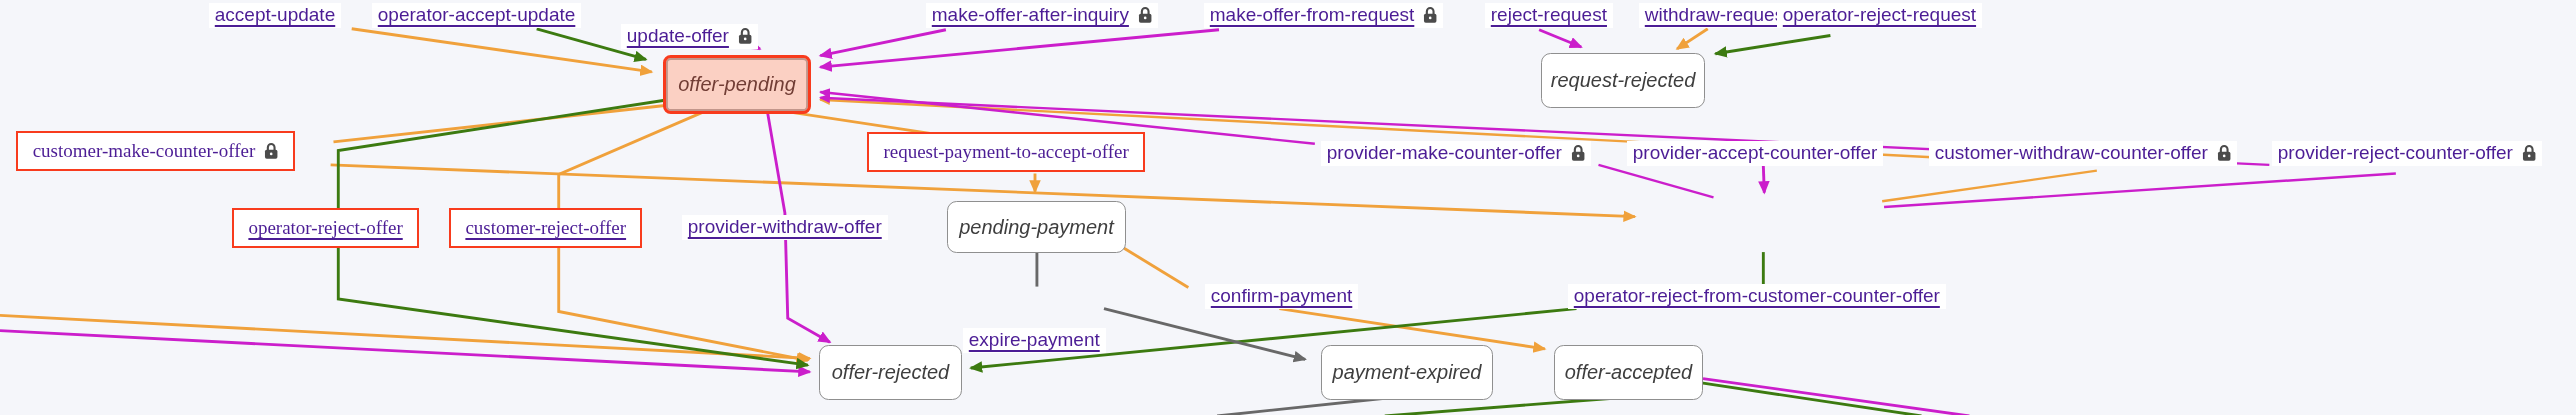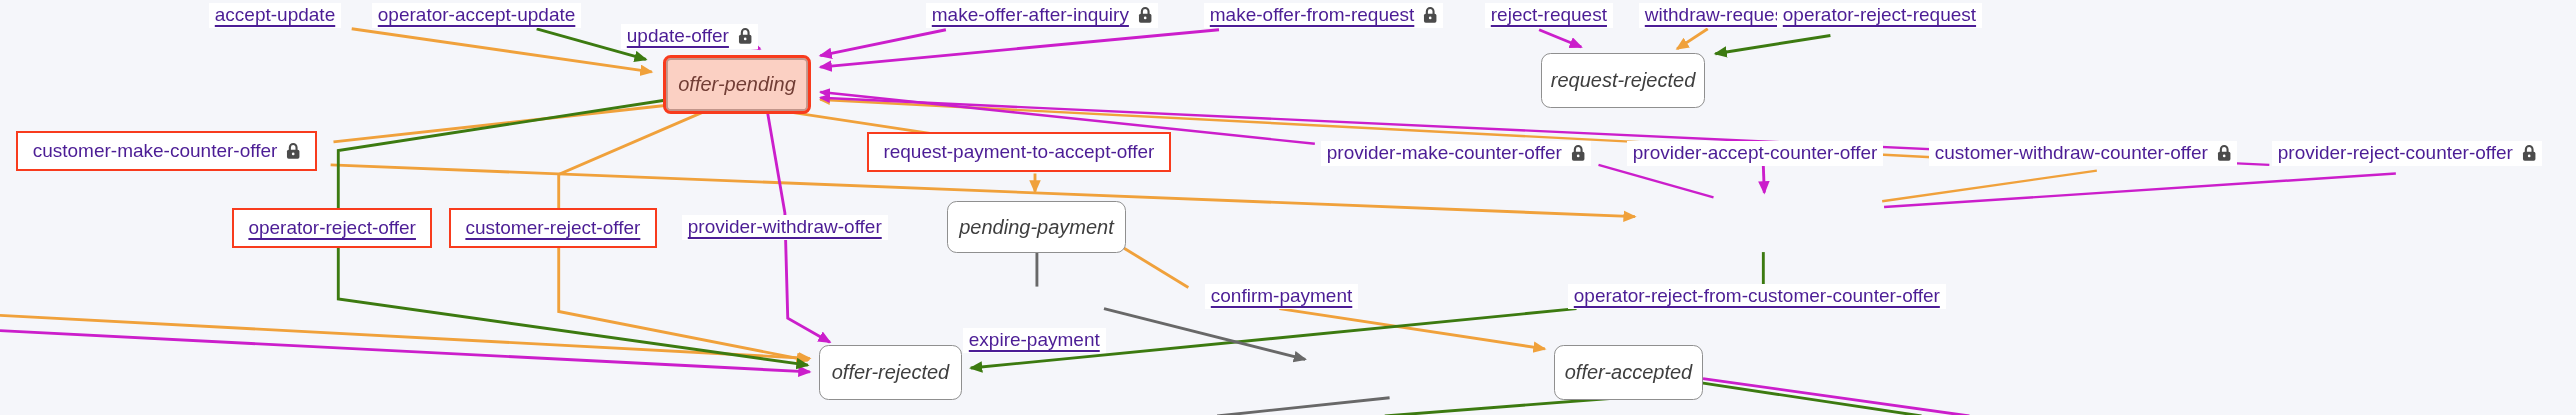--- a/index.html
+++ b/index.html
@@ -10,21 +10,21 @@
   }
   .edges{position:absolute;left:0;top:0;z-index:1;}
   .lbl{
     position:absolute;z-index:2;white-space:nowrap;
     display:flex;align-items:center;gap:8.6px;
     font-size:19px;color:#4b4b4b;background:#ffffff;
     padding:1.9px 5.8px;line-height:1.1;
   }
   .lbl .t{color:#4c1d95;}
   .lbl.u .t{text-decoration:underline;text-decoration-thickness:1.9px;text-underline-offset:3.8px;}
-  .lbl.boxed{border:2.9px solid #f83b1d;padding:7.7px 14.4px;}
+  .lbl.boxed{border:2.9px solid #f83b1d;padding:7.7px 14.4px;font-family:Liberation Serif, serif;}
   .lock{display:inline-flex;align-items:center;}
   .state{
     position:absolute;z-index:2;display:flex;align-items:center;justify-content:center;
     background:#ffffff;border:1.9px solid #8f8f8f;border-radius:9.6px;
     font-style:italic;font-size:20px;color:#3e3e3e;white-space:nowrap;
   }
   .state.hl{
     background:#fbd0c3;border:3.8px solid #f83b1d;border-radius:7.7px;color:#713d35;
     box-shadow:inset 0 0 0 1.9px rgba(125,80,70,.45);
   }
@@ -236,19 +236,22 @@
 
   <div class="state" style="left:947px;top:201px;width:177px;height:50px;">
     <span>pending-payment</span>
   </div>
 
 
   <div class="state" style="left:819px;top:345px;width:141px;height:53px;">
     <span>offer-rejected</span>
   </div>
 
+  <div class="state" style="left:1321px;top:345px;width:170px;height:53px;">
+    <span>payment-expired</span>
+  </div>
 
   <div class="state" style="left:1554px;top:345px;width:147px;height:53px;">
     <span>offer-accepted</span>
   </div>
 
 </div>
 
 
 </body></html>

